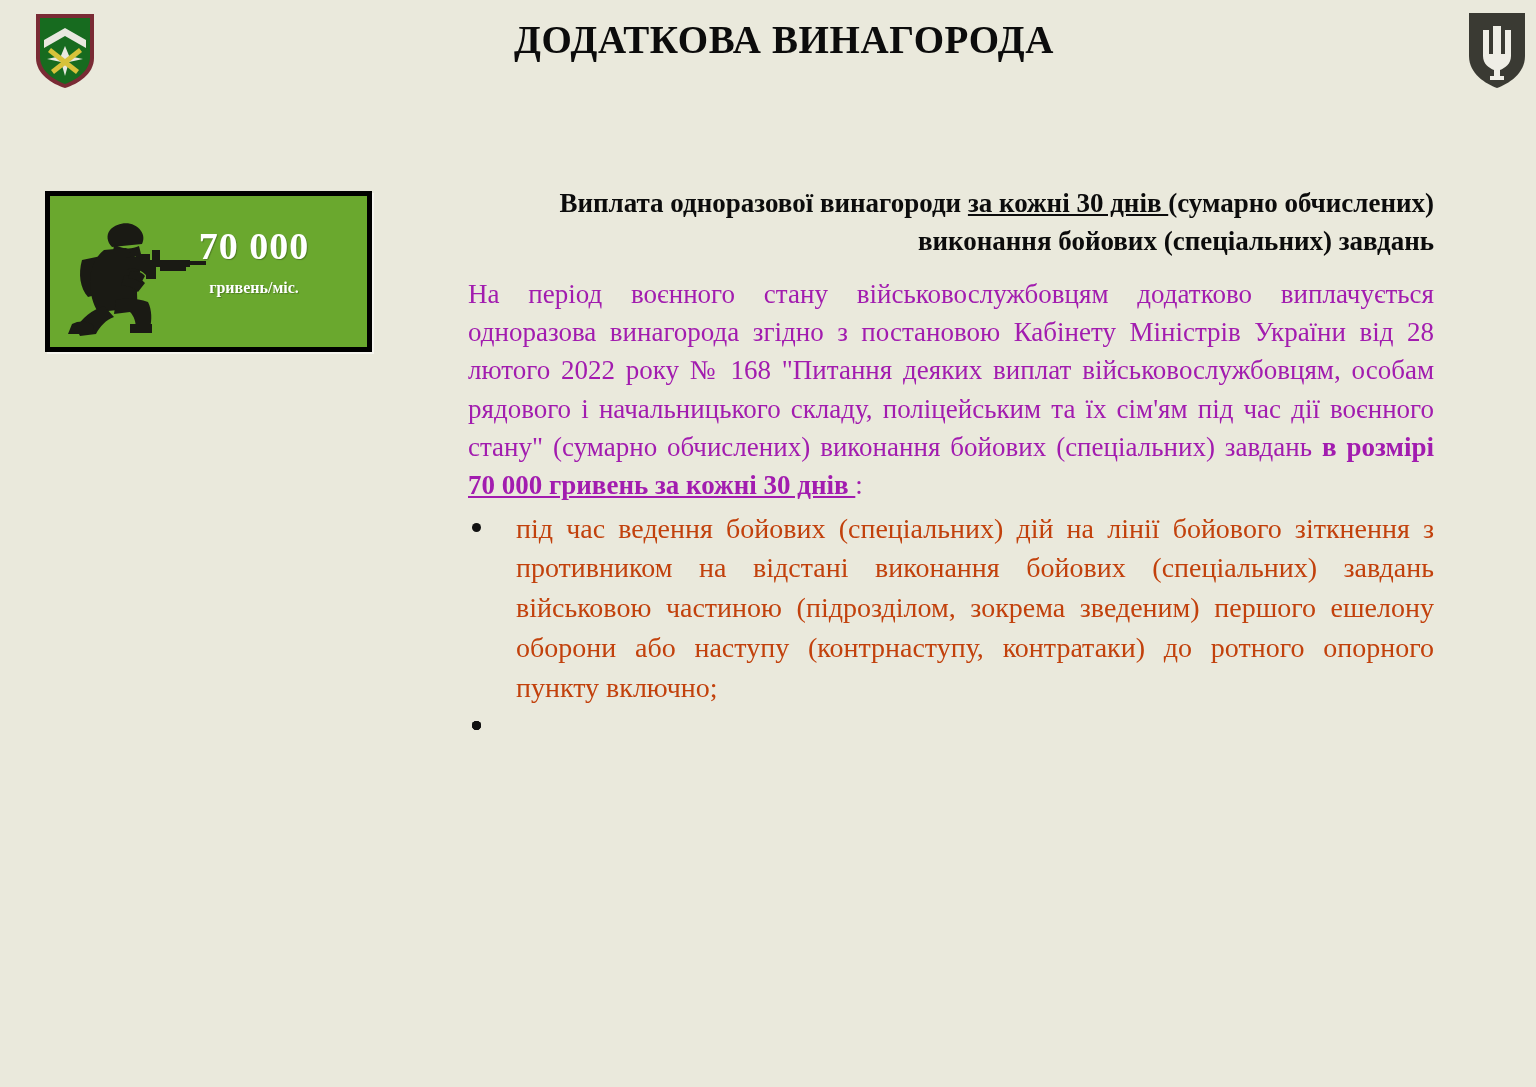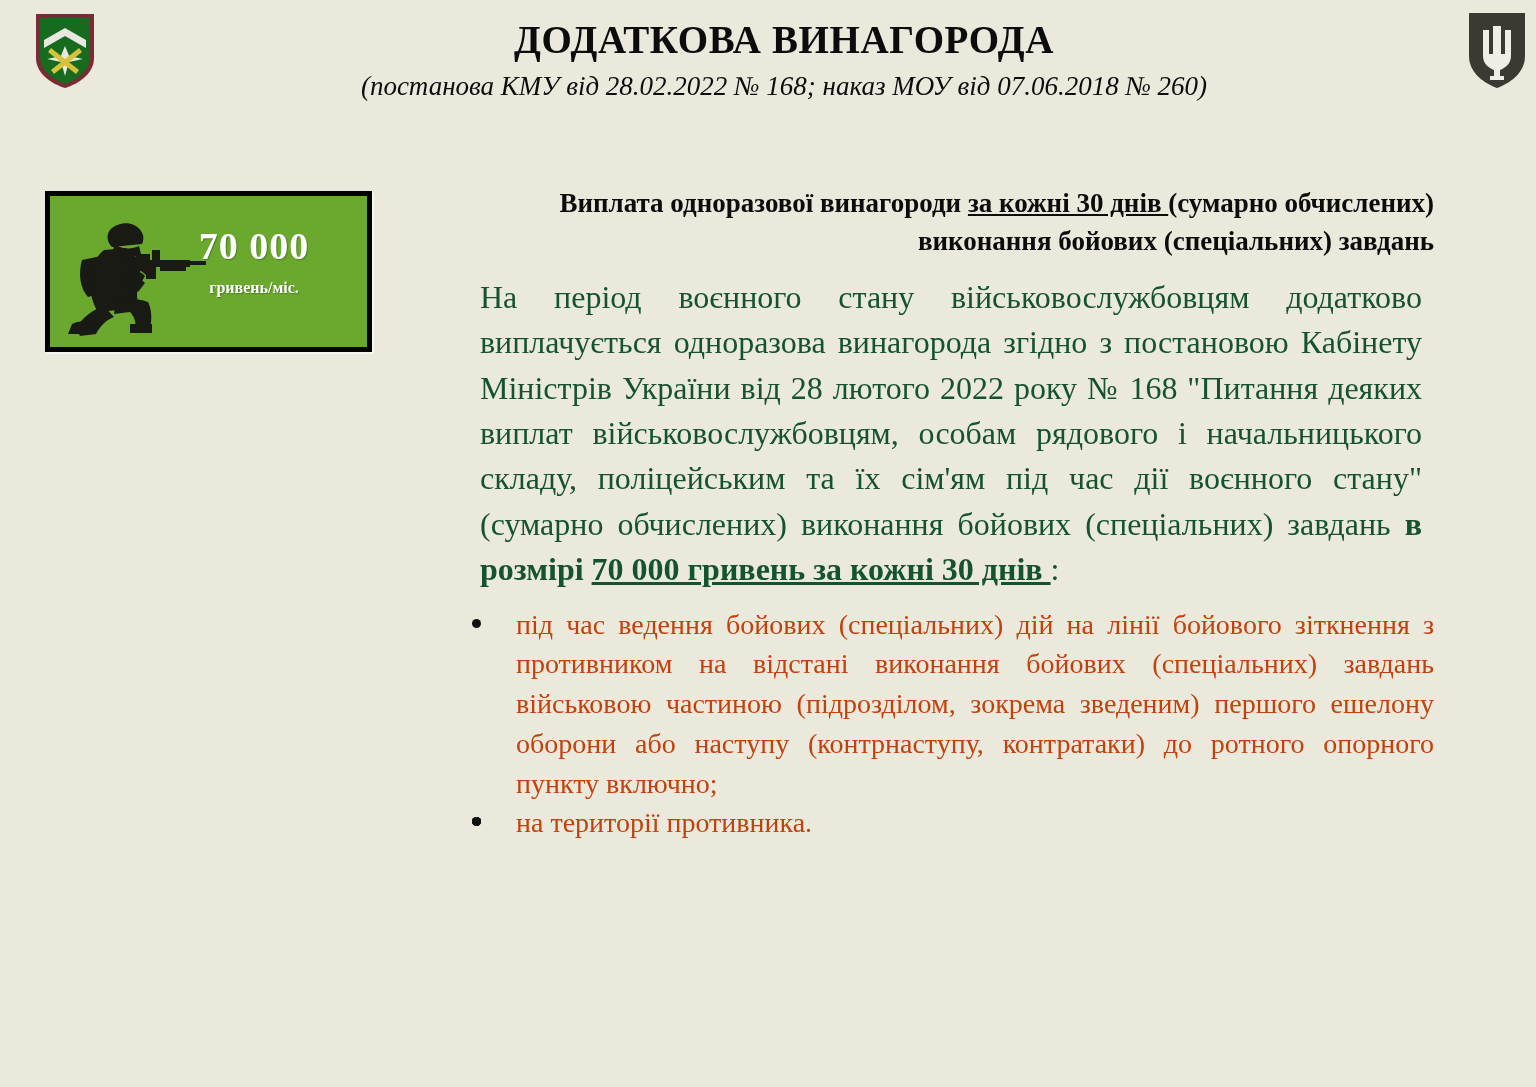--- a/index.html
+++ b/index.html
@@ -115,26 +115,26 @@
     font-weight: bold;
     text-align: right;
     line-height: 1.42;
     margin: 0 0 14px 0;
     color: #0c0c0c;
   }
   .u { text-decoration: underline; }
   .b { font-weight: bold; }
 
   .body-par {
-    font-size: 32px;
+    font-size: 27px;
     text-align: justify;
     text-justify: inter-word;
     line-height: 1.42;
-    margin: 12px;
-    color: #14532d;
+    margin: 0;
+    color: #a21caf;
   }
 
   .bullets {
     list-style: none;
     margin: 4px 0 0 0;
     padding: 0;
   }
   .bullets li {
     position: relative;
     font-size: 28px;
@@ -169,21 +169,20 @@
       <path d="M31 34 L36 46 L31 64 L26 46 Z" fill="#e8e8e0"></path>
       <path d="M13 47 L27 44 L27 50 Z" fill="#e8e8e0"></path>
       <path d="M49 47 L35 44 L35 50 Z" fill="#e8e8e0"></path>
       <path d="M17 36 L45 58 L42 62 L14 40 Z" fill="#d8c23a"></path>
       <path d="M45 36 L17 58 L20 62 L48 40 Z" fill="#d8c23a"></path>
     </svg>
   </div>
 
   <div class="title-block">
     <div class="doc-title">ДОДАТКОВА ВИНАГОРОДА</div>
-    <div class="doc-subtitle">(постанова КМУ від 28.02.2022 № 168; наказ МОУ від 07.06.2018 № 260)</div>
   </div>
 
   <div class="emblem-right">
     <svg viewBox="0 0 62 80" width="62" height="80" xmlns="http://www.w3.org/2000/svg">
       <path d="M3 3 H59 V46 C59 64 42 74 31 78 C20 74 3 64 3 46 Z" fill="#3a3a33"></path>
       <path d="M31 16 L35 16 L35 44 L39 44 L39 20 L45 20 L45 46 C45 54 39 58 34 60 L34 66 L38 66 L38 70 L24 70 L24 66 L28 66 L28 60 C23 58 17 54 17 46 L17 20 L23 20 L23 44 L27 44 L27 16 Z" fill="#efeee6"></path>
     </svg>
   </div>
 
 </div>
@@ -241,17 +240,16 @@
       <span>під час ведення бойових (спеціальних) дій на лінії бойового зіткнення з противником на відстані виконання бойових (спеціальних) завдань військовою частиною (підрозділом, зокрема зведеним) першого ешелону оборони або наступу (контрнаступу, контратаки) до ротного опорного пункту включно;</span>
     </li>
     <li>
       <span class="dot"></span>
     </li>
     <li>
       <span class="dot"></span>
     </li>
     <li>
       <span class="dot"></span>
-      <span>на території противника.</span>
     </li>
   </ul>
 
 </div>
 
 </body></html>

